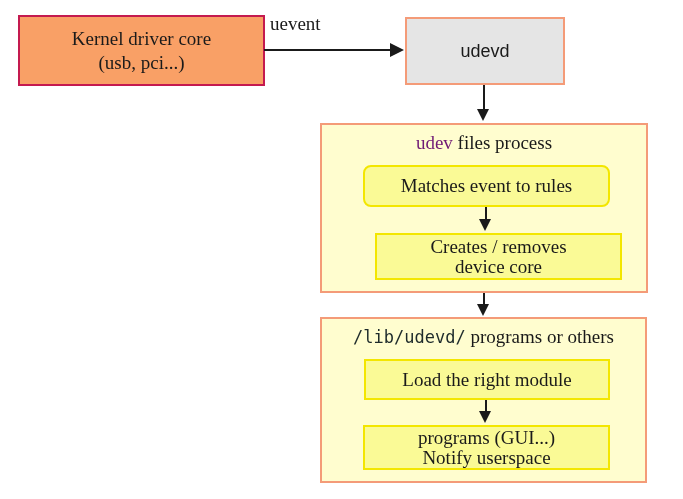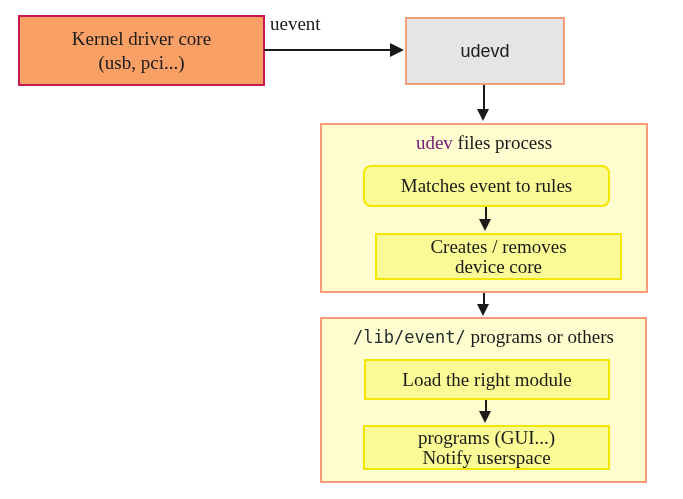--- a/index.html
+++ b/index.html
@@ -98,21 +98,21 @@
       <span class="line">Creates / removes</span>
       <span class="line">device core</span>
     </div>
   </div>
 
   <div class="shaft-v" style="left:483px; top:293px; height:12px;"></div>
   <div class="head-down" style="left:477px; top:304px;"></div>
 
   <div class="container container-2">
     <div class="container-title">
-      <span class="mono">/lib/event/</span><span> programs or others</span>
+      <span class="mono">/lib/udevd/</span><span> programs or others</span>
     </div>
     <div class="step step-3">
       <span>Load the right module</span>
     </div>
     <div class="shaft-v" style="left:163px; top:81px; height:13px;"></div>
     <div class="head-down" style="left:157px; top:92px;"></div>
     <div class="step step-4">
       <span class="line">programs (GUI...)</span>
       <span class="line">Notify userspace</span>
     </div>

